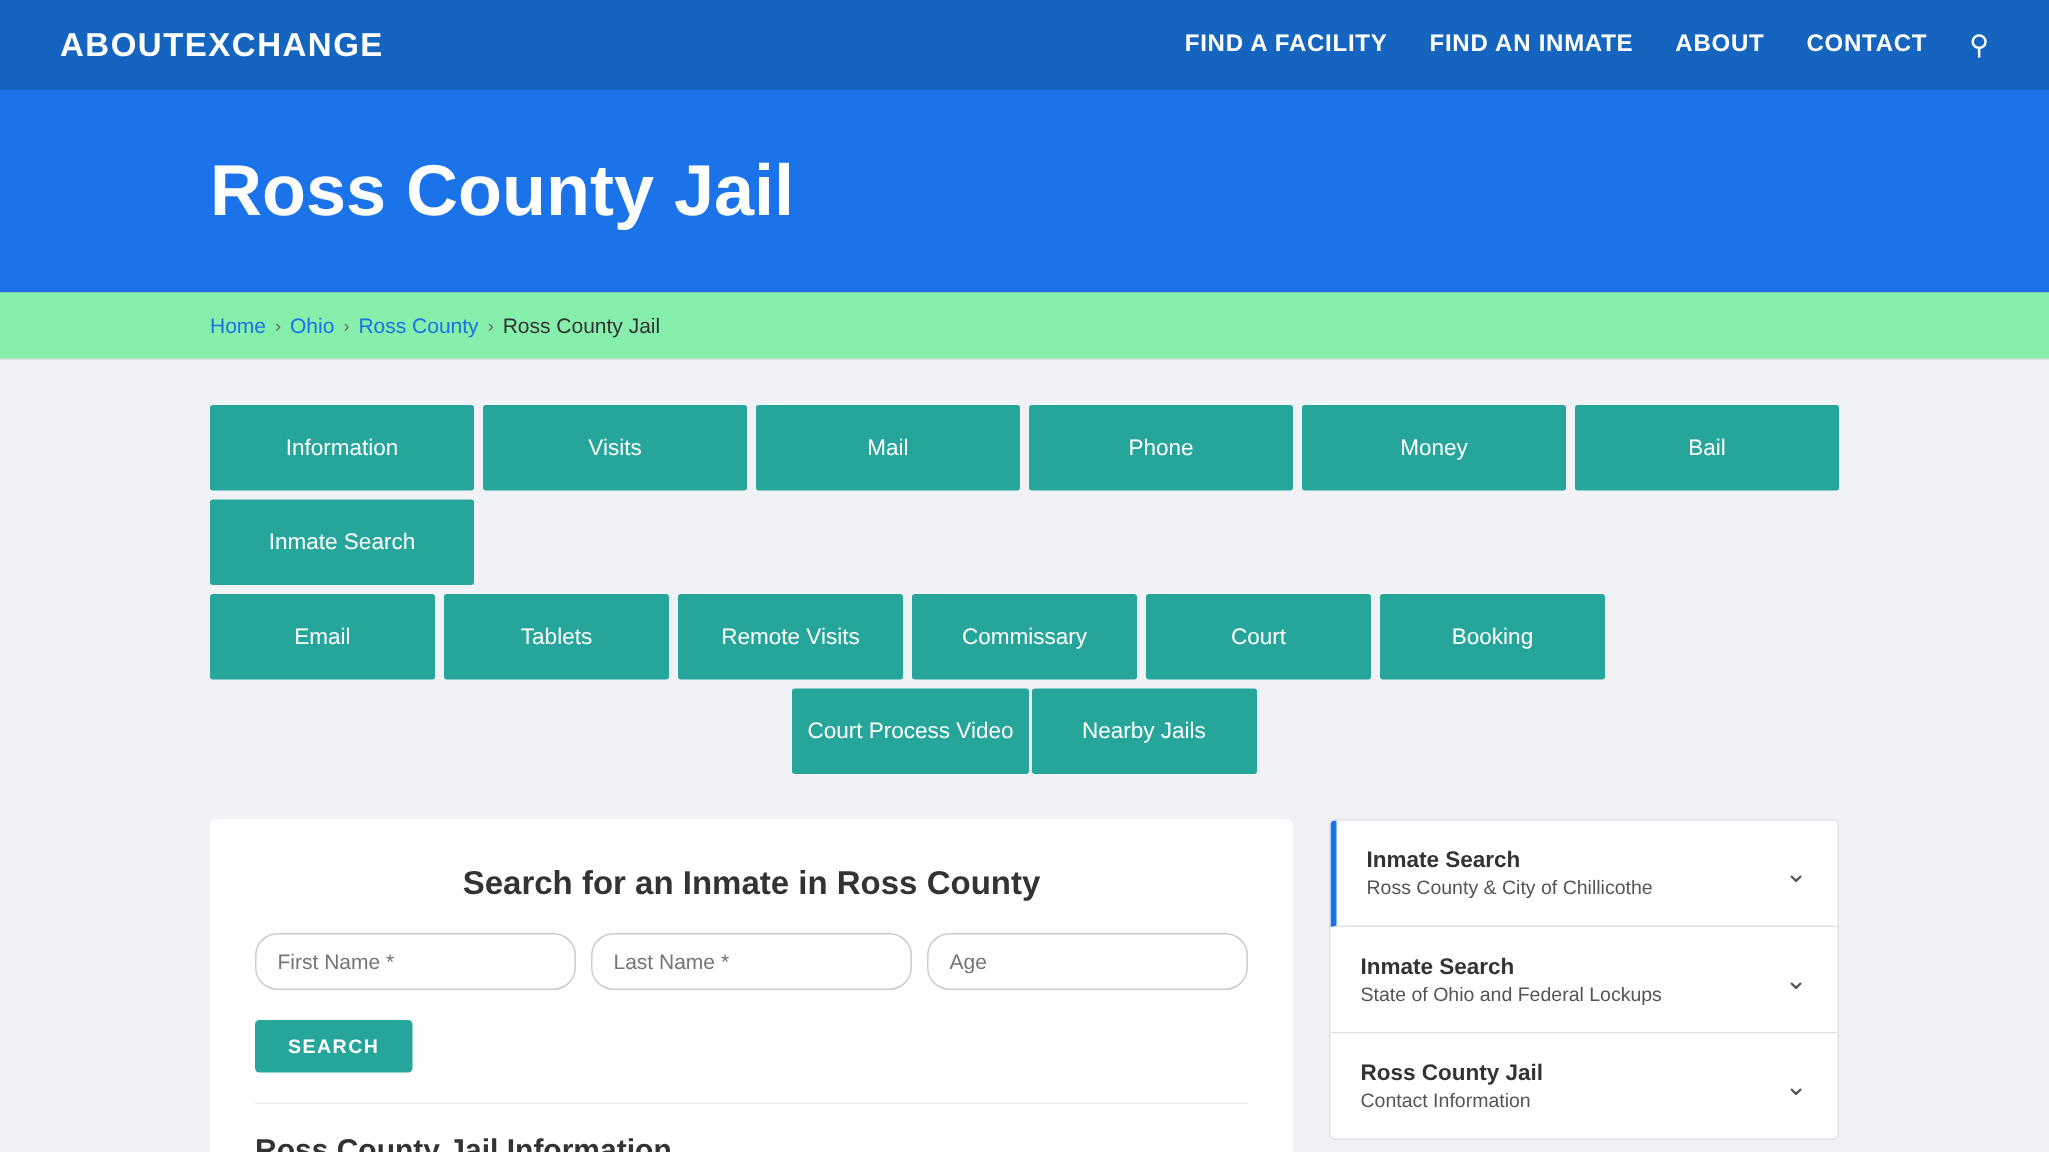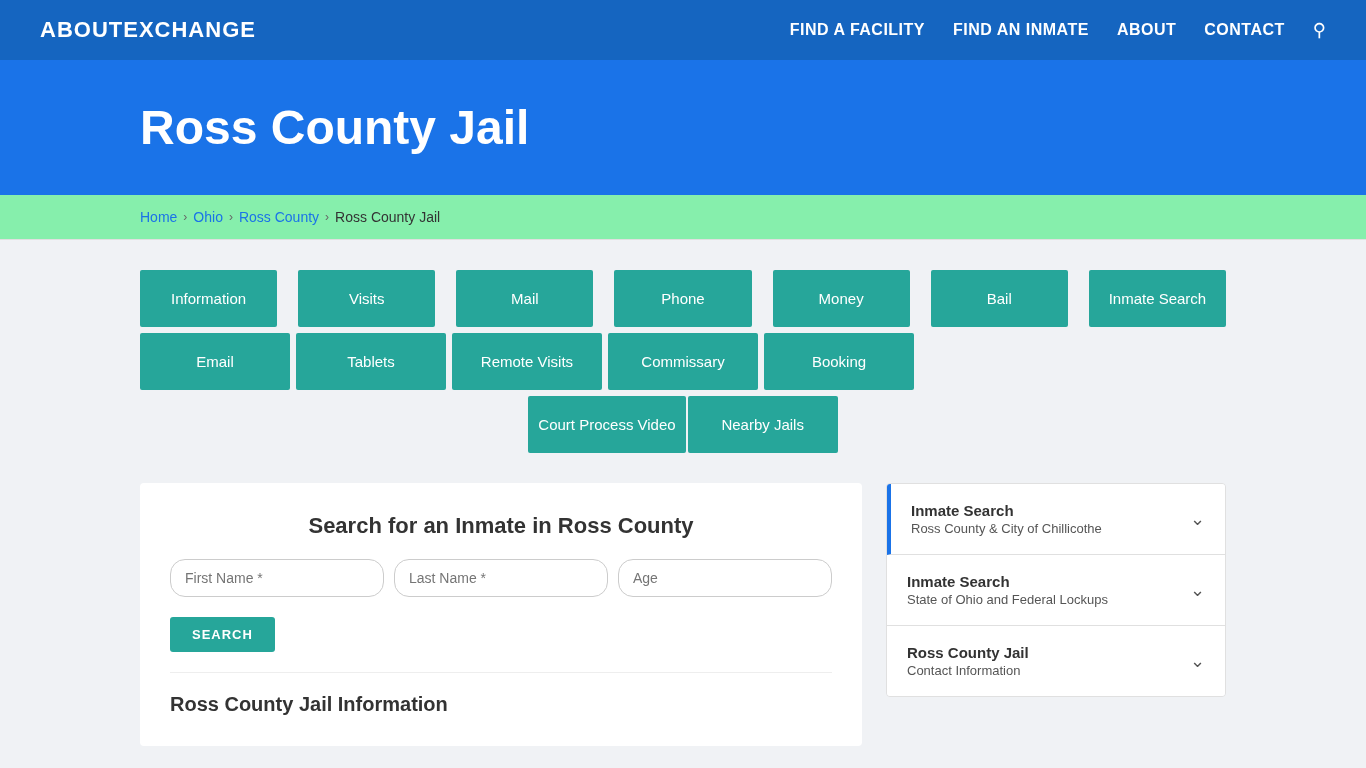--- a/index.html
+++ b/index.html
@@ -81,22 +81,22 @@
 
     
     .main {
       padding: 30px 140px;
       background: #f0f2f5;
     }
 
     
     .btn-grid {
       display: grid;
-      grid-template-columns: repeat(7, 1fr);
-      gap: 21px;
+      grid-template-columns: repeat(6, 1fr);
+      gap: 6px;
       margin-bottom: 6px;
     }
     .btn-grid-row2 {
       display: grid;
       grid-template-columns: repeat(7, 1fr);
       gap: 6px;
       margin-bottom: 6px;
     }
     .btn-grid-row3 {
       display: flex;
@@ -262,20 +262,21 @@
     <button class="nav-btn">Money</button>
     <button class="nav-btn">Bail</button>
     <button class="nav-btn">Inmate Search</button>
   </div>
 
   <div class="btn-grid-row2">
     <button class="nav-btn">Email</button>
     <button class="nav-btn">Tablets</button>
     <button class="nav-btn">Remote Visits</button>
     <button class="nav-btn">Commissary</button>
+    <button class="nav-btn">Court</button>
     <button class="nav-btn">Booking</button>
   </div>
 
   <div class="btn-grid-row3">
     <button class="nav-btn nav-btn-wide">Court Process Video</button>
     <button class="nav-btn nav-btn-wide">Nearby Jails</button>
   </div>
 
   <div class="content-area">
 

